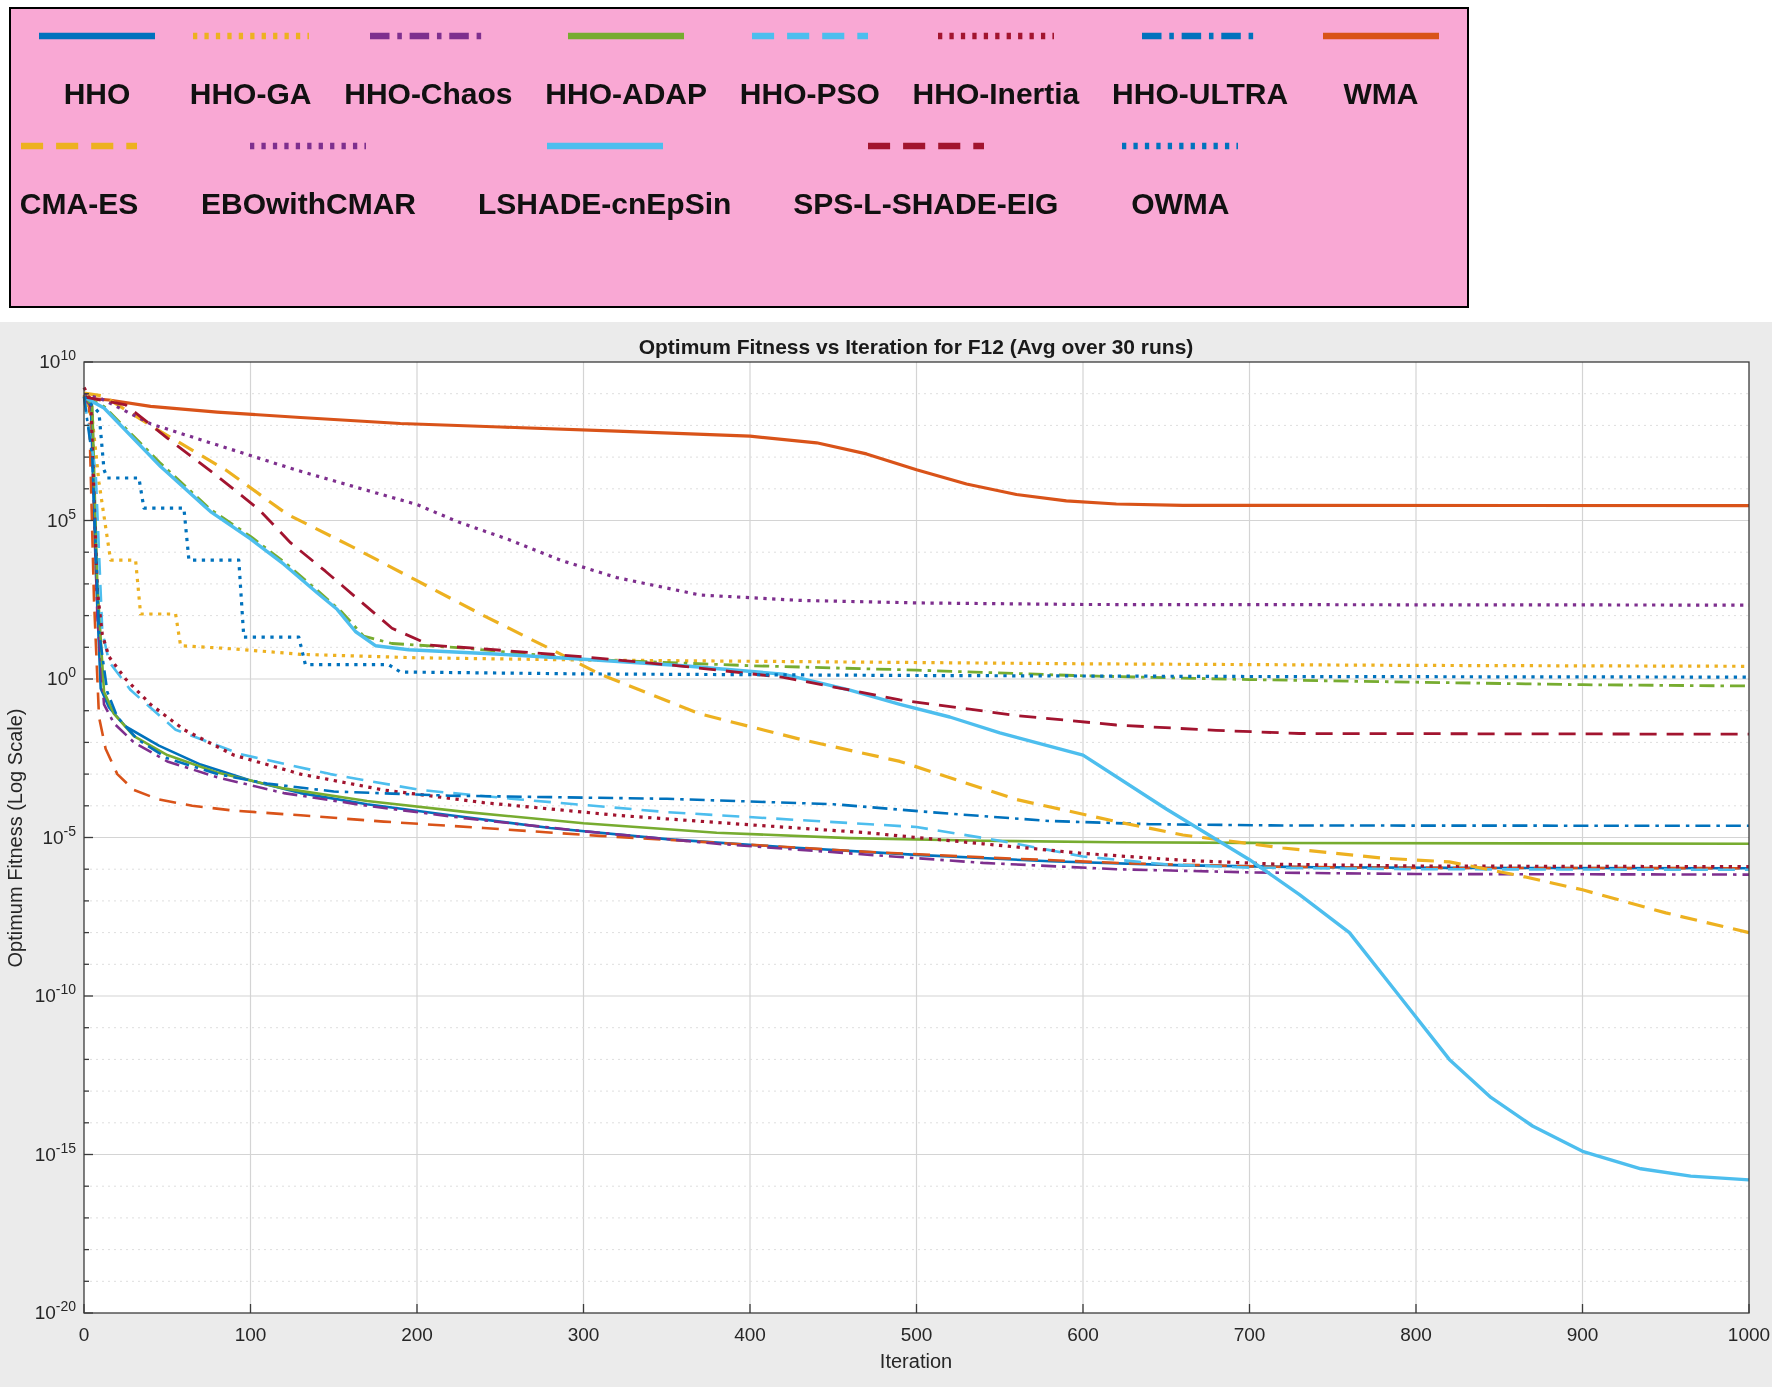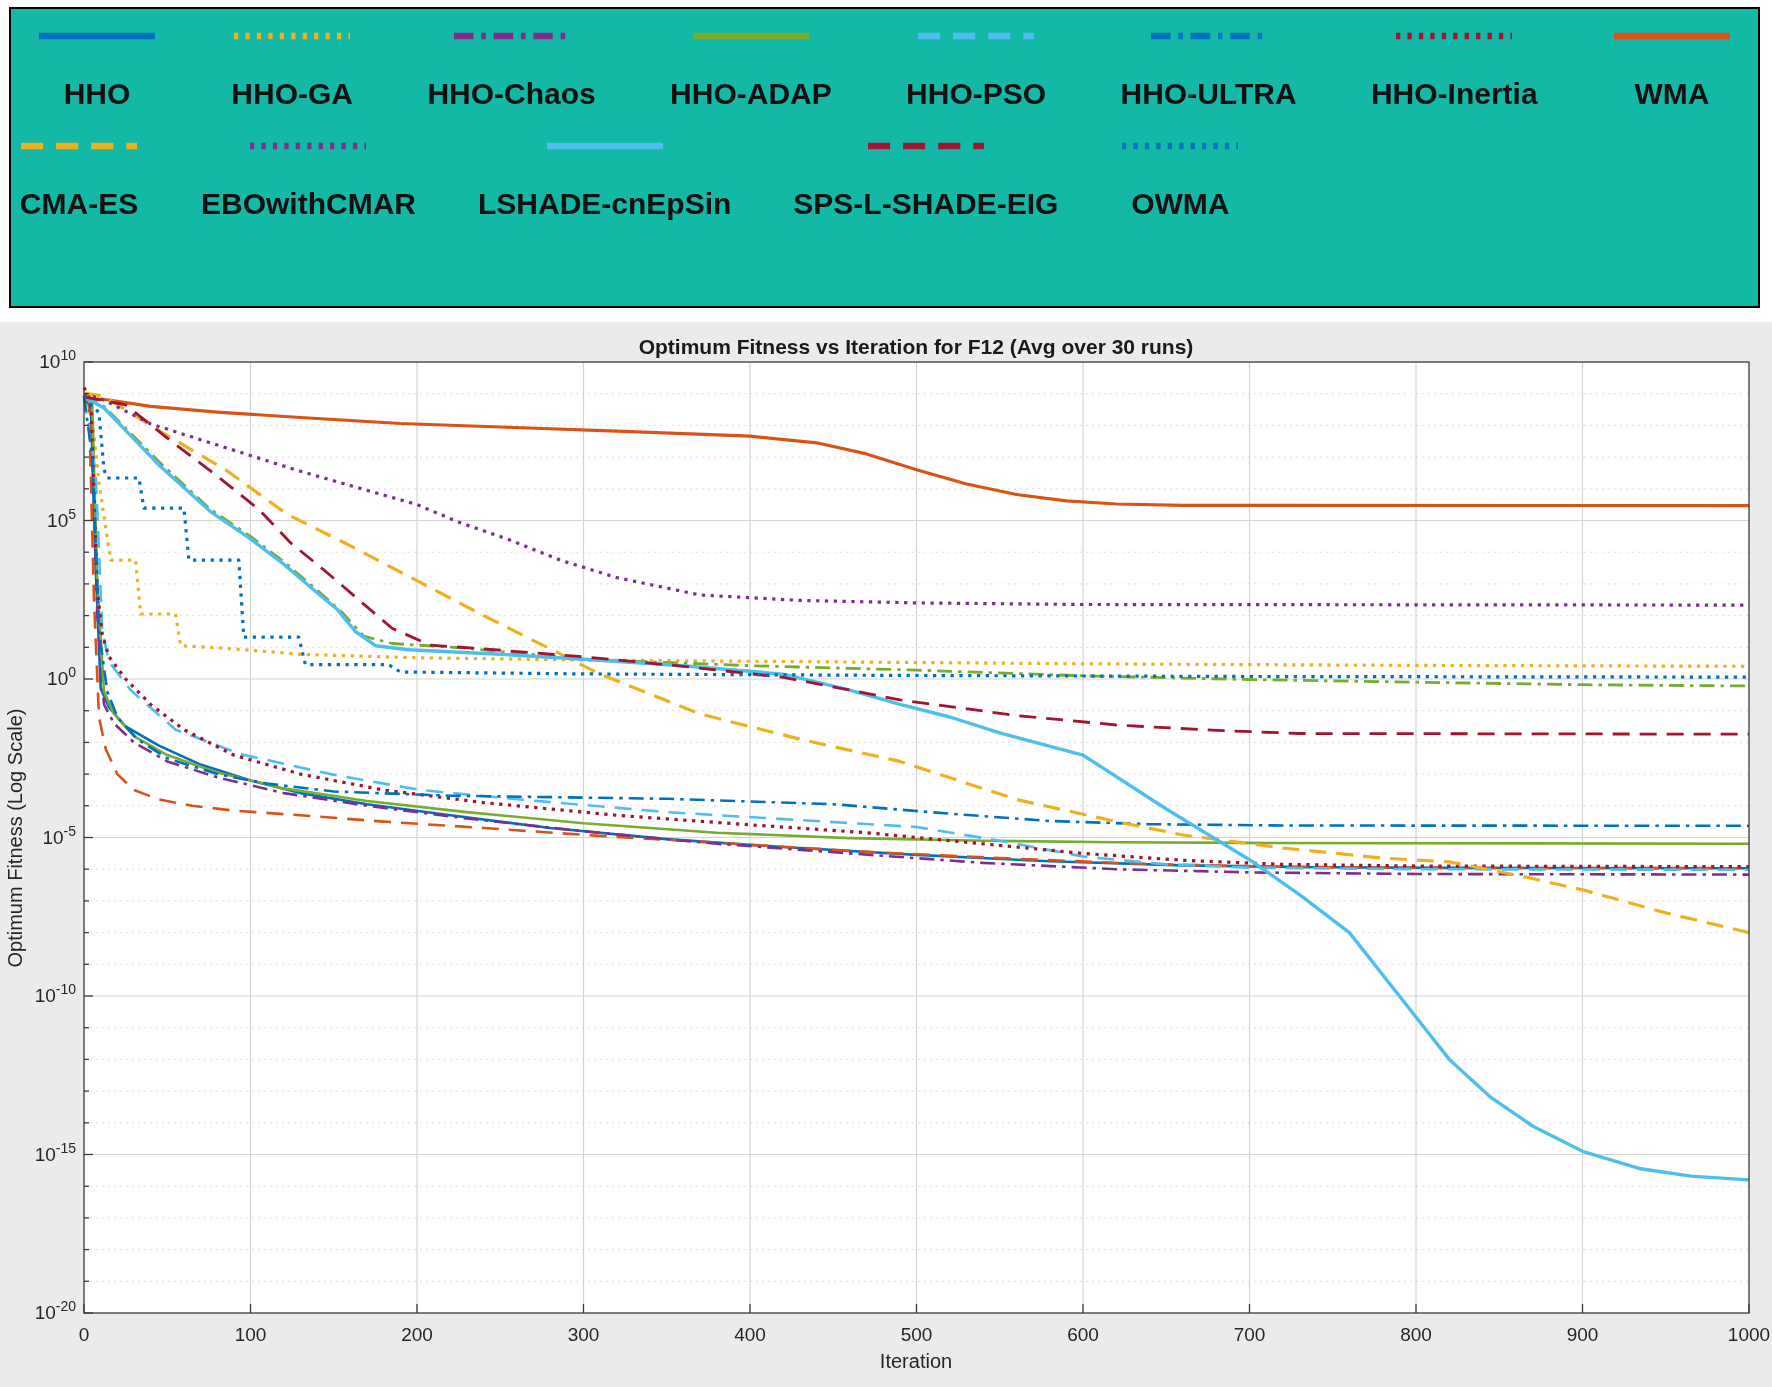--- a/index.html
+++ b/index.html
@@ -1,18 +1,18 @@
 <!DOCTYPE html>
 <html><head>
 <meta charset="utf-8">
 <style>
   html,body{margin:0;padding:0;background:#fff;}
   .page{position:relative;width:1772px;height:1387px;background:#ffffff;overflow:hidden;
         font-family:"Liberation Sans",sans-serif;}
-  .legend{position:absolute;left:9px;top:7px;width:1751px;height:301px;background:#14b8a6;
+  .legend{position:absolute;left:9px;top:7px;width:1460px;height:301px;background:#f9a8d4;
           border:2px solid #000;box-sizing:border-box;}
   .lrow{display:flex;align-items:flex-start;}
   .lrow1{justify-content:space-between;padding:22px 26px 0 26px;}
   .lrow2{justify-content:flex-start;gap:62px;padding:30px 0 0 8px;}
   .li{display:flex;flex-direction:column;align-items:center;}
   .ls{height:10px;margin-bottom:36px;}
   .ll{font-size:30px;font-weight:bold;color:#111;white-space:nowrap;letter-spacing:0px;}
   .figwrap{position:absolute;left:0;top:322px;width:1772px;height:1065px;}
   svg text{fill:#262626;}
   .chart-title{font-size:21px;font-weight:bold;fill:#1a1a1a;}
@@ -50,29 +50,29 @@
           <div class="ll">HHO-ADAP</div>
         </div>
         <div class="li">
           <svg class="ls" width="120" height="10">
             <line x1="2" y1="5" x2="118" y2="5" stroke="#4DBEEE" stroke-width="6.5" stroke-dasharray="22.1 13"></line>
           </svg>
           <div class="ll">HHO-PSO</div>
         </div>
         <div class="li">
           <svg class="ls" width="120" height="10">
+            <line x1="2" y1="5" x2="118" y2="5" stroke="#A2142F" stroke-width="6.5" stroke-dasharray="4.29 7.15"></line>
+          </svg>
+          <div class="ll">HHO-Inertia</div>
+        </div>
+        <div class="li">
+          <svg class="ls" width="120" height="10">
             <line x1="2" y1="5" x2="118" y2="5" stroke="#0072BD" stroke-width="6.5" stroke-dasharray="19.5 7.800000000000001 4.55 7.800000000000001"></line>
           </svg>
           <div class="ll">HHO-ULTRA</div>
-        </div>
-        <div class="li">
-          <svg class="ls" width="120" height="10">
-            <line x1="2" y1="5" x2="118" y2="5" stroke="#A2142F" stroke-width="6.5" stroke-dasharray="4.29 7.15"></line>
-          </svg>
-          <div class="ll">HHO-Inertia</div>
         </div>
         <div class="li">
           <svg class="ls" width="120" height="10">
             <line x1="2" y1="5" x2="118" y2="5" stroke="#D95319" stroke-width="6.5"></line>
           </svg>
           <div class="ll">WMA</div>
         </div>
       </div>
     <div class="lrow lrow2">
         <div class="li">

